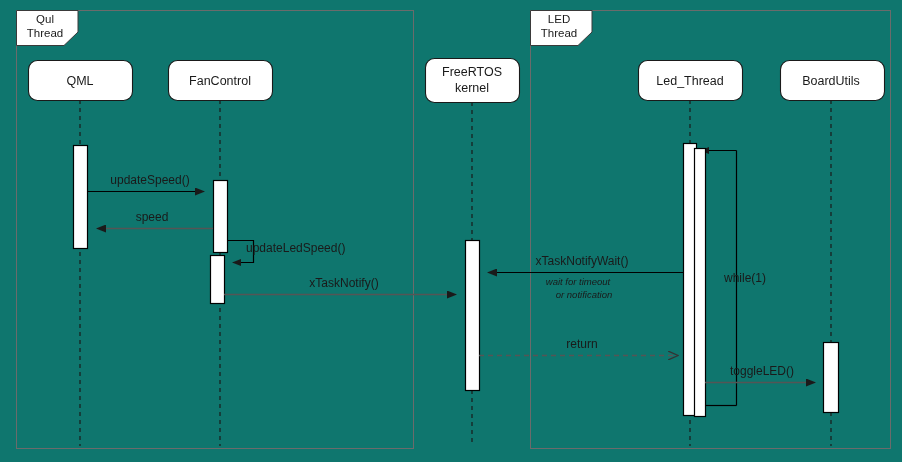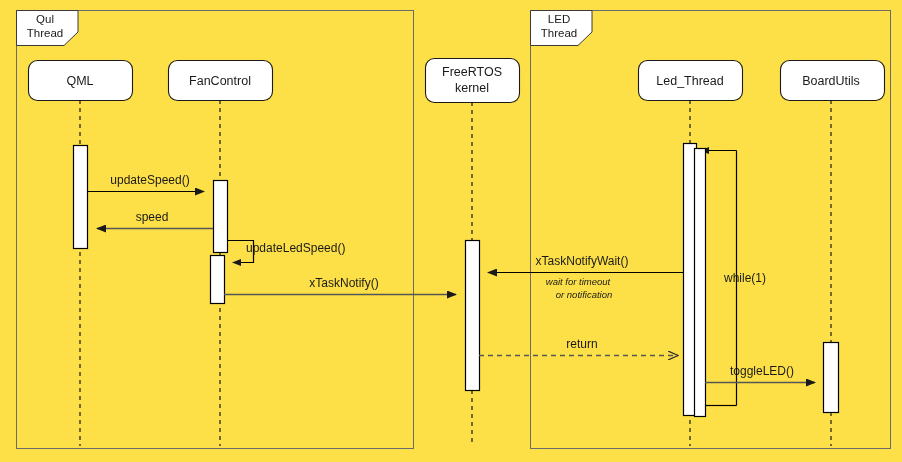--- a/index.html
+++ b/index.html
@@ -8,21 +8,21 @@
     background: #ffffff;
   }
   body {
     font-family: "Liberation Sans", sans-serif;
     -webkit-font-smoothing: antialiased;
   }
   #canvas {
     position: relative;
     width: 902px;
     height: 462px;
-    background: #fde047;
+    background: #0f766e;
     overflow: hidden;
   }
   svg.layer {
     position: absolute;
     left: 0;
     top: 0;
     width: 902px;
     height: 462px;
   }
   

